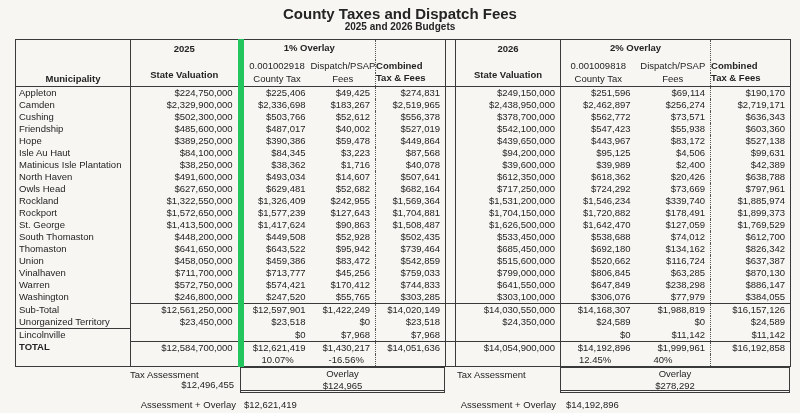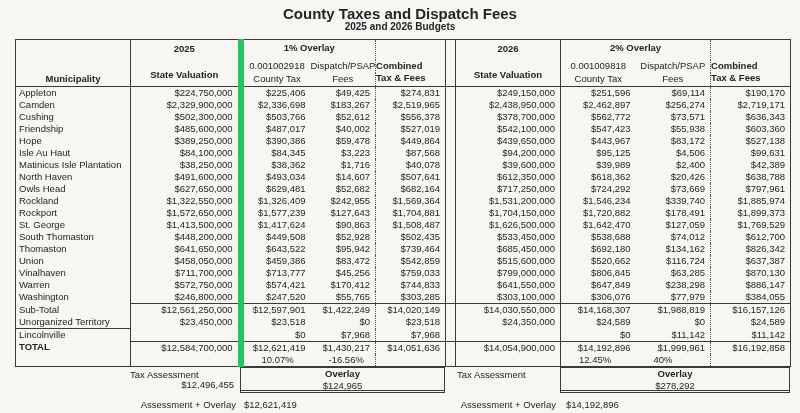--- a/index.html
+++ b/index.html
@@ -66,21 +66,21 @@
   .fa-label-l { grid-column:2; grid-row:1; text-align:left; padding-top:2px; }
   .fa-value-l { grid-column:2; grid-row:2; text-align:right; padding-right:6px; }
   .obox-l { grid-column:3 / 6; grid-row:1 / 3; border:1px solid #3a3a3a; border-bottom:3px double #3a3a3a; text-align:center; }
   .combo-label-l { grid-column:2; grid-row:4; text-align:right; padding-right:4px; }
   .combo-value-l { grid-column:3 / 5; grid-row:4; text-align:left; padding-left:4px; }
   .fa-label-r { grid-column:7; grid-row:1; text-align:left; padding-left:2px; padding-top:2px; }
   .fa-value-r { grid-column:7; grid-row:2; text-align:right; padding-right:8px; }
   .obox-r { grid-column:8 / 11; grid-row:1 / 3; border:1px solid #3a3a3a; border-bottom:3px double #3a3a3a; text-align:center; }
   .combo-label-r { grid-column:7; grid-row:4; text-align:right; padding-right:4px; }
   .combo-value-r { grid-column:8 / 10; grid-row:4; text-align:left; padding-left:6px; }
-  .ob-label { font-weight:bold; }
+  .ob-label { font-weight:normal; }
 </style>
 </head>
 <body>
 
 <div class="page">
   <div class="title">County Taxes and Dispatch Fees</div>
   <div class="subtitle">2025 and 2026 Budgets</div>
 
   <table class="tax">
     <colgroup>

